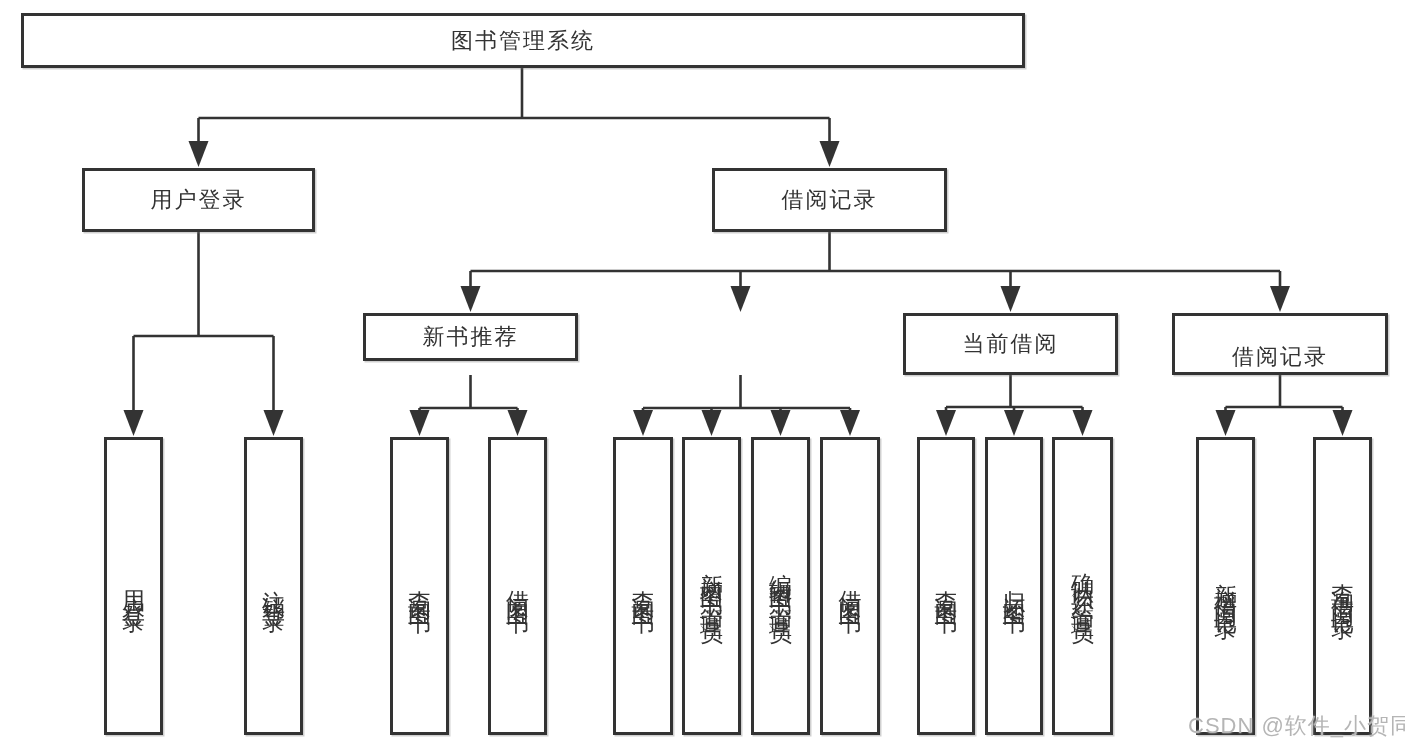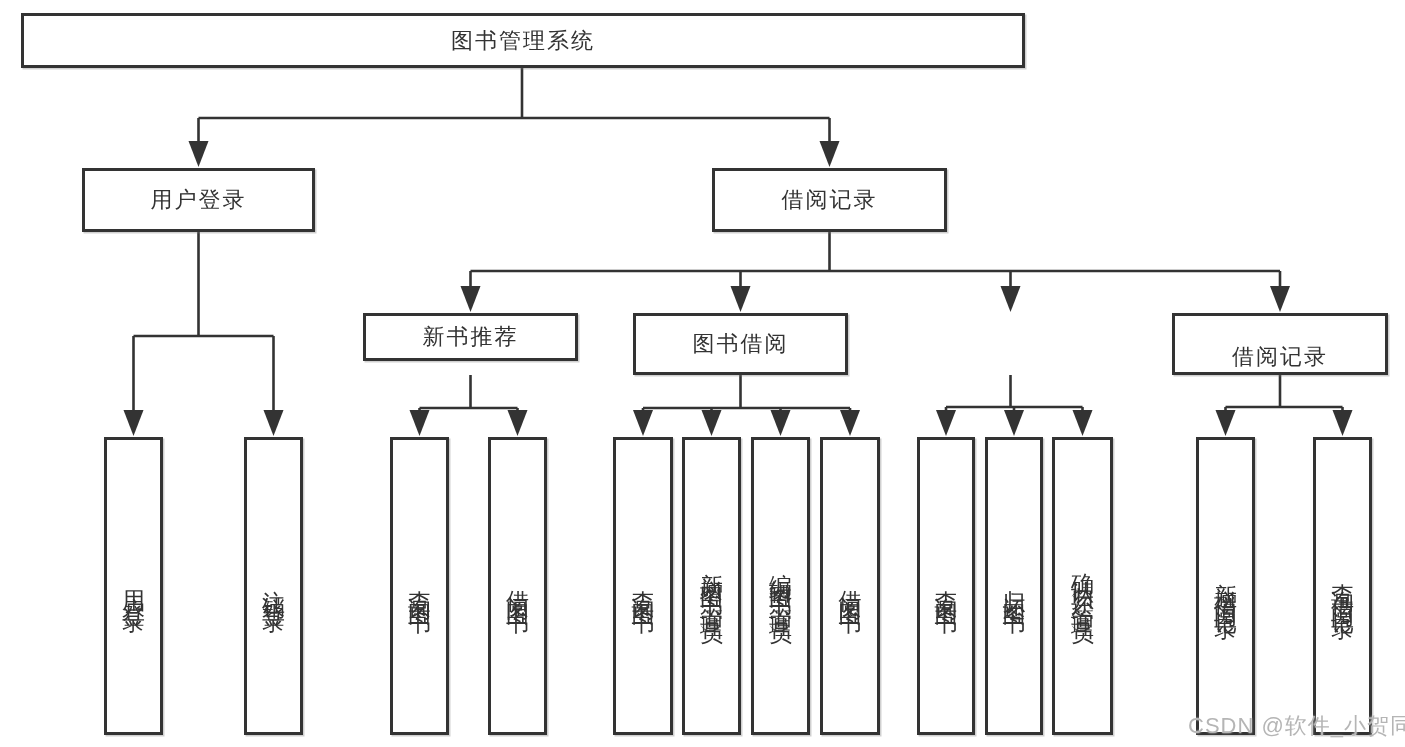--- a/index.html
+++ b/index.html
@@ -148,22 +148,22 @@
   <div class="node n-login">
     <span>用户登录</span>
   </div>
   <div class="node n-mgmt">
     <span>借阅记录</span>
   </div>
 
   <div class="node n-newb">
     <span>新书推荐</span>
   </div>
-  <div class="node n-bborr">
-    <span>图书借阅</span>
+  <div class="node n-cborr">
+    <span>当前借阅</span>
   </div>
   <div class="node n-brec">
     <span>借阅记录</span>
   </div>
 
   <div class="leaf lf l-a1">
     <span>用户登录</span>
   </div>
   <div class="leaf lf l-a2">
     <span>注销登录</span>

